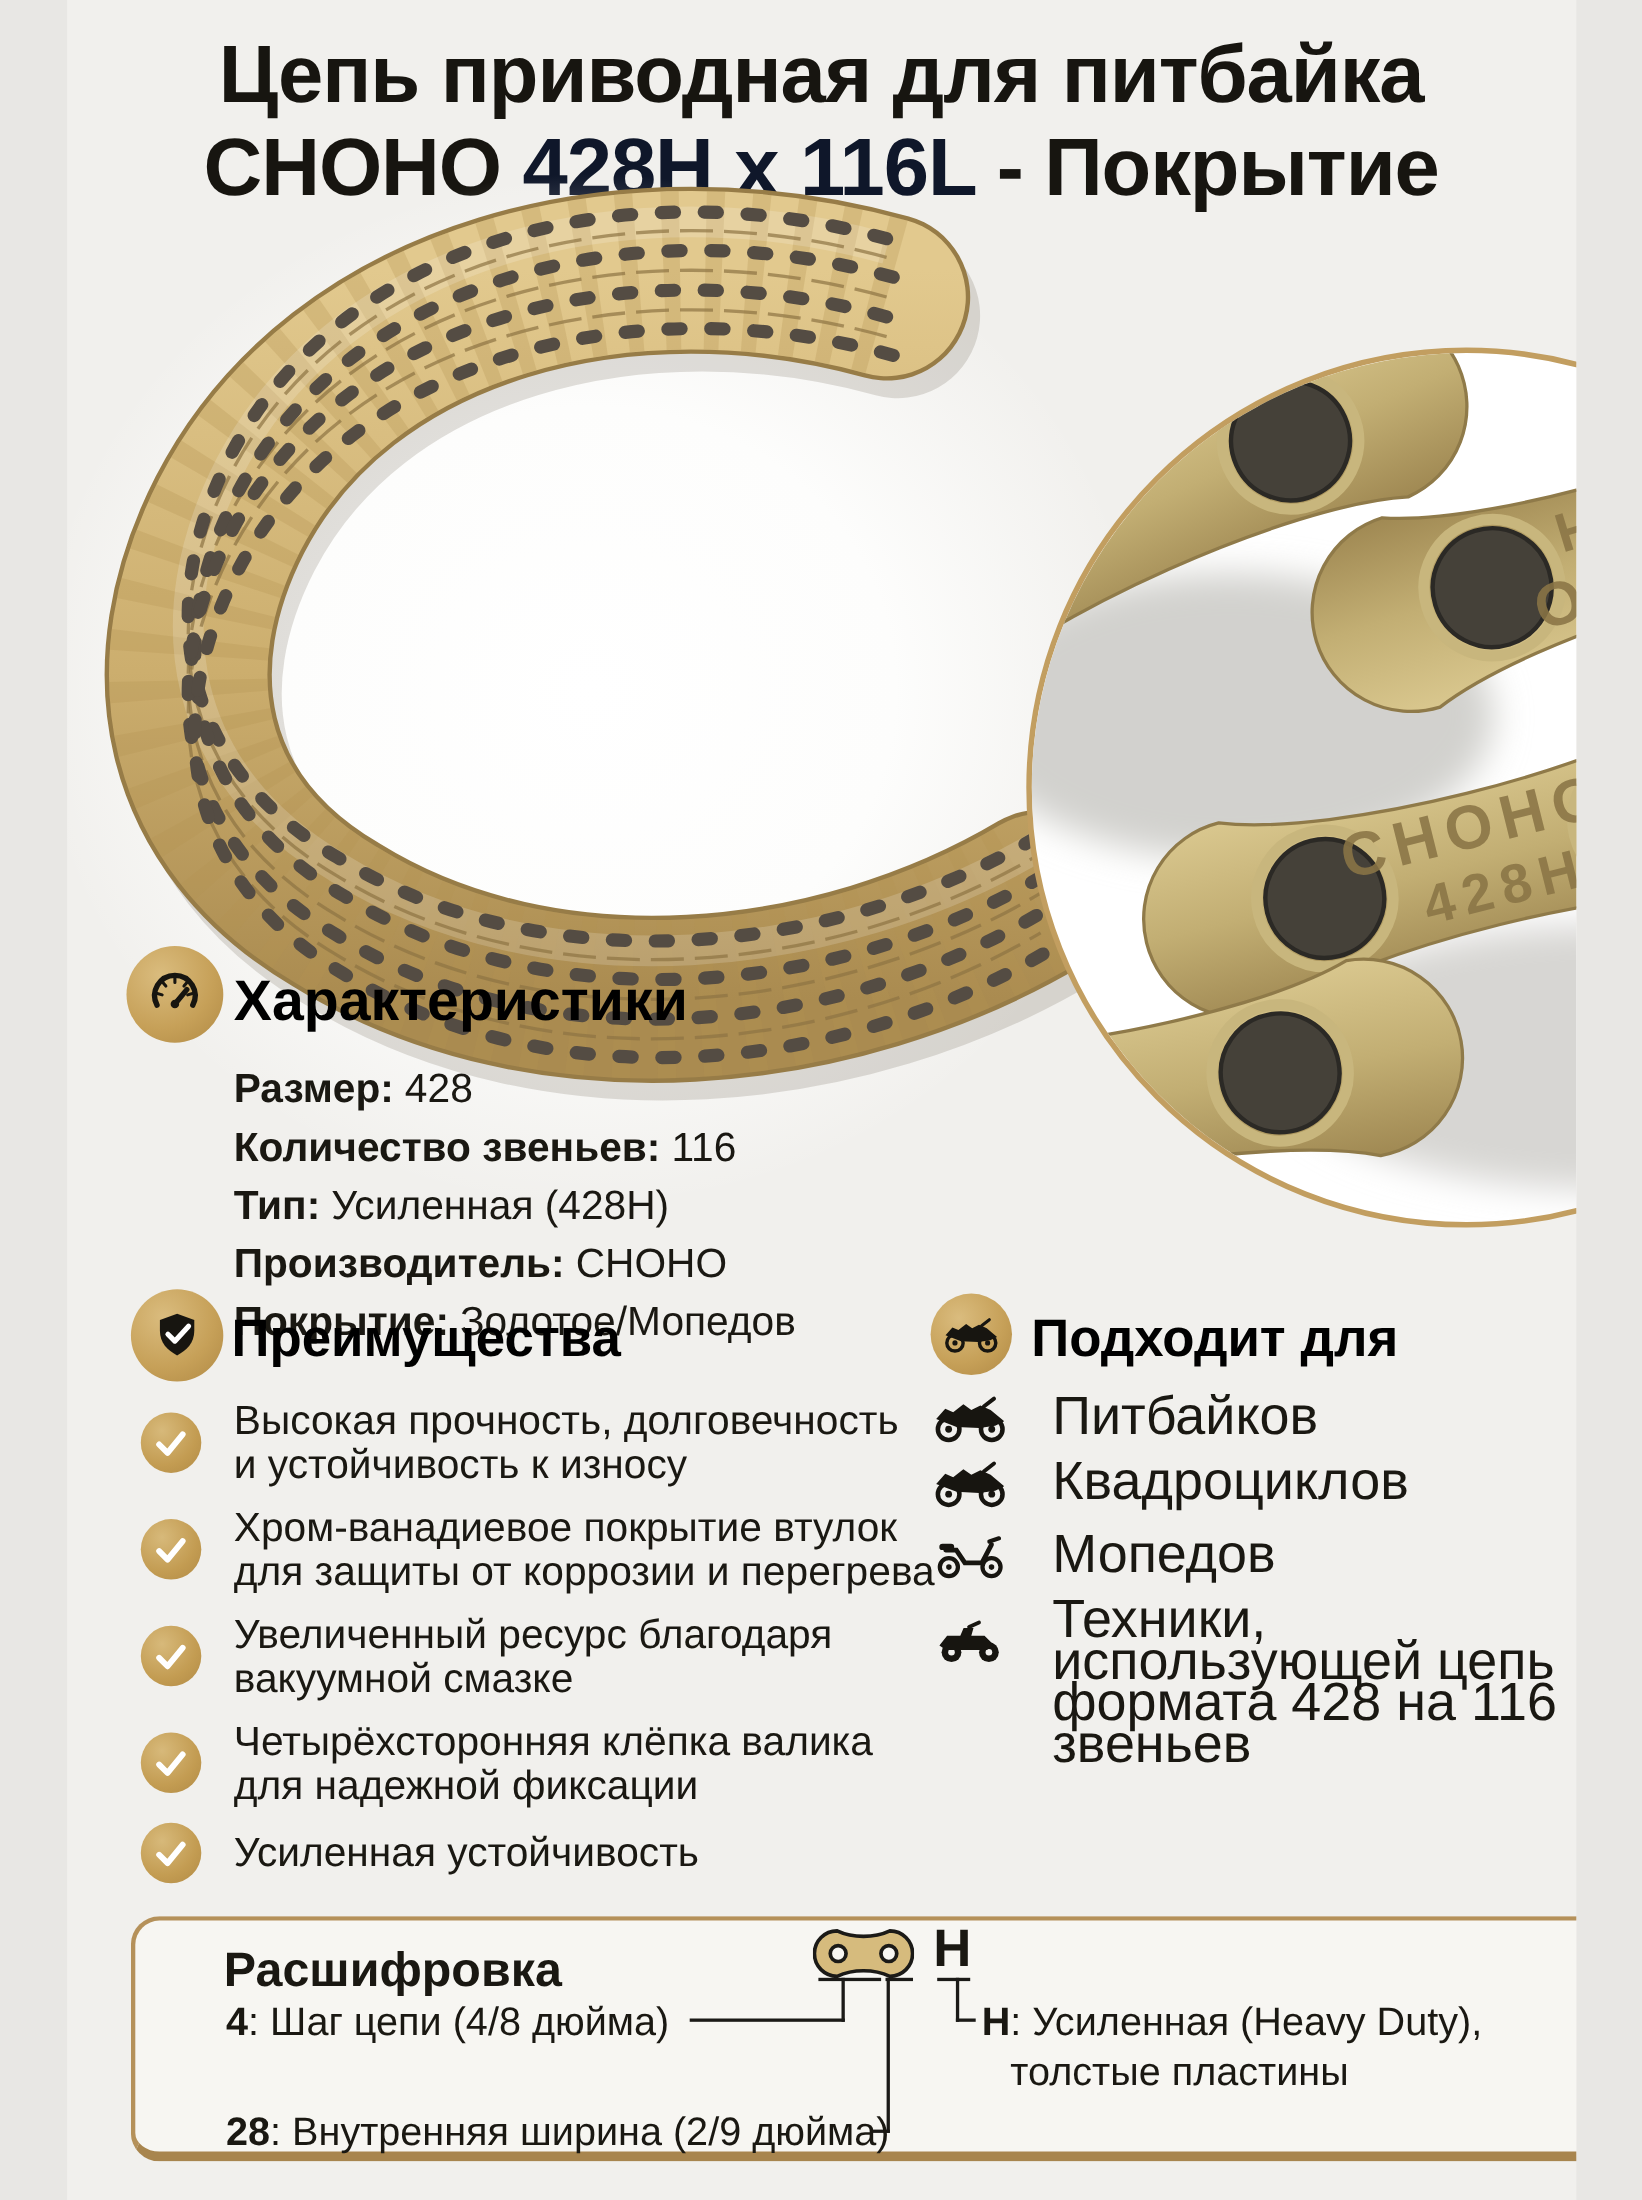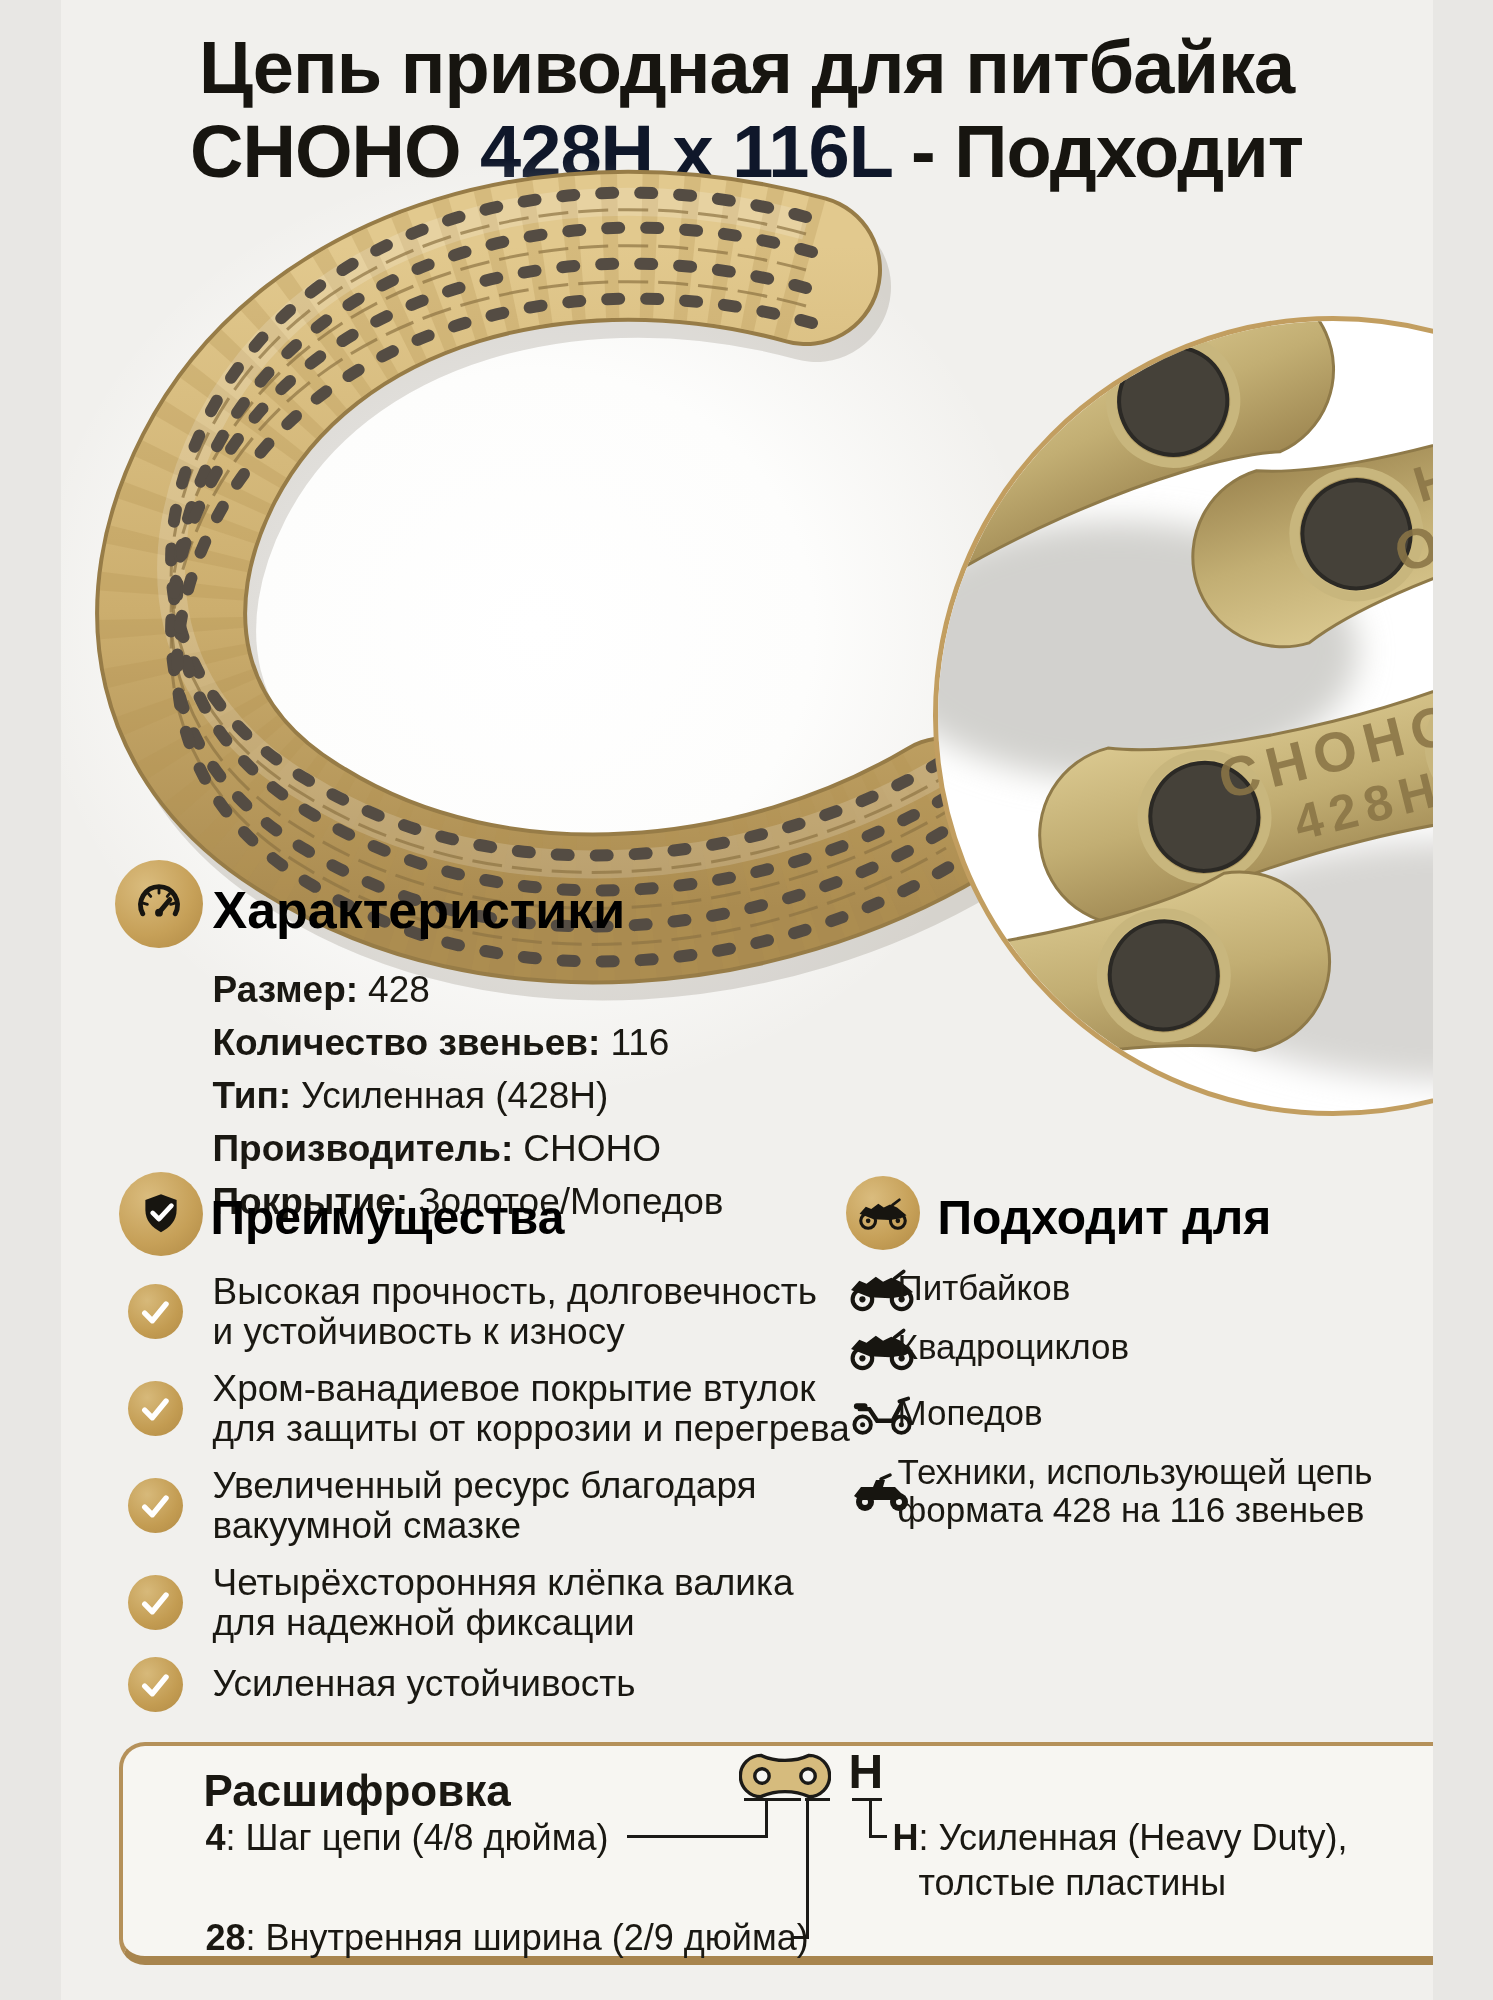--- a/index.html
+++ b/index.html
@@ -29,41 +29,41 @@
     display:flex;align-items:center;justify-content:center;}
   .sec-heading{position:absolute;font-weight:700;color:#000000;}
   .spec{position:absolute;left:152px;font-size:37px;line-height:42px;display:flex;gap:10px;}
   .spec b{font-weight:700;}
   .check{position:absolute;left:67px;width:55px;height:55px;border-radius:50%;
     background:radial-gradient(circle at 35% 30%,#d7b97a,#c39c52 60%,#b18a45);
     display:flex;align-items:center;justify-content:center;}
   .adv-text{position:absolute;left:152px;font-size:37px;line-height:40px;white-space:pre-line;}
   .suit-icon{position:absolute;left:784px;width:74px;height:52px;color:#171510;
     display:flex;align-items:center;justify-content:center;}
-  .suit-text{position:absolute;left:837px;font-size:35px;line-height:38px;white-space:pre-line;}
+  .suit-text{position:absolute;left:896px;font-size:49px;line-height:38px;white-space:pre-line;}
   
   .decoder-box{position:absolute;left:58px;top:1742px;width:1377px;height:223px;
     box-sizing:border-box;background:#f7f6f2;border:4px solid #b5915a;
     border-bottom:9px solid #a8854e;border-radius:26px;}
   .decoder-heading{position:absolute;left:143px;top:1766px;font-size:44px;font-weight:700;}
   .chainlink-svg{position:absolute;left:678px;top:1752px;}
   .decoder-letter{position:absolute;left:788px;top:1744px;font-size:48px;font-weight:700;}
   .dline{position:absolute;background:#1b1a17;}
   .dec-label{position:absolute;font-size:36px;line-height:45px;white-space:nowrap;}
   .dec-label b{font-weight:700;}
   .dec-label .pre{white-space:pre-line;display:inline-block;vertical-align:top;}
 </style>
 </head>
 <body>
 
 <div class="page">
 
   <div class="title">
     <div>Цепь приводная для питбайка</div>
-    <div class="title-line2"><span>CHOHO </span><span class="gold">428H x 116L</span><span> - Подходит</span></div>
+    <div class="title-line2"><span>CHOHO </span><span class="gold">428H x 116L</span><span> - Покрытие</span></div>
   </div>
 
   <div class="photo-bg"></div>
   <svg class="chain-svg" width="905" height="800" viewBox="0 0 905 800">
     <defs>
       <linearGradient id="chainGrad" x1="0" y1="0" x2="0" y2="1">
         <stop offset="0" stop-color="#e2c98e"></stop>
         <stop offset="0.55" stop-color="#ccae6e"></stop>
         <stop offset="1" stop-color="#aa8b50"></stop>
       </linearGradient>

